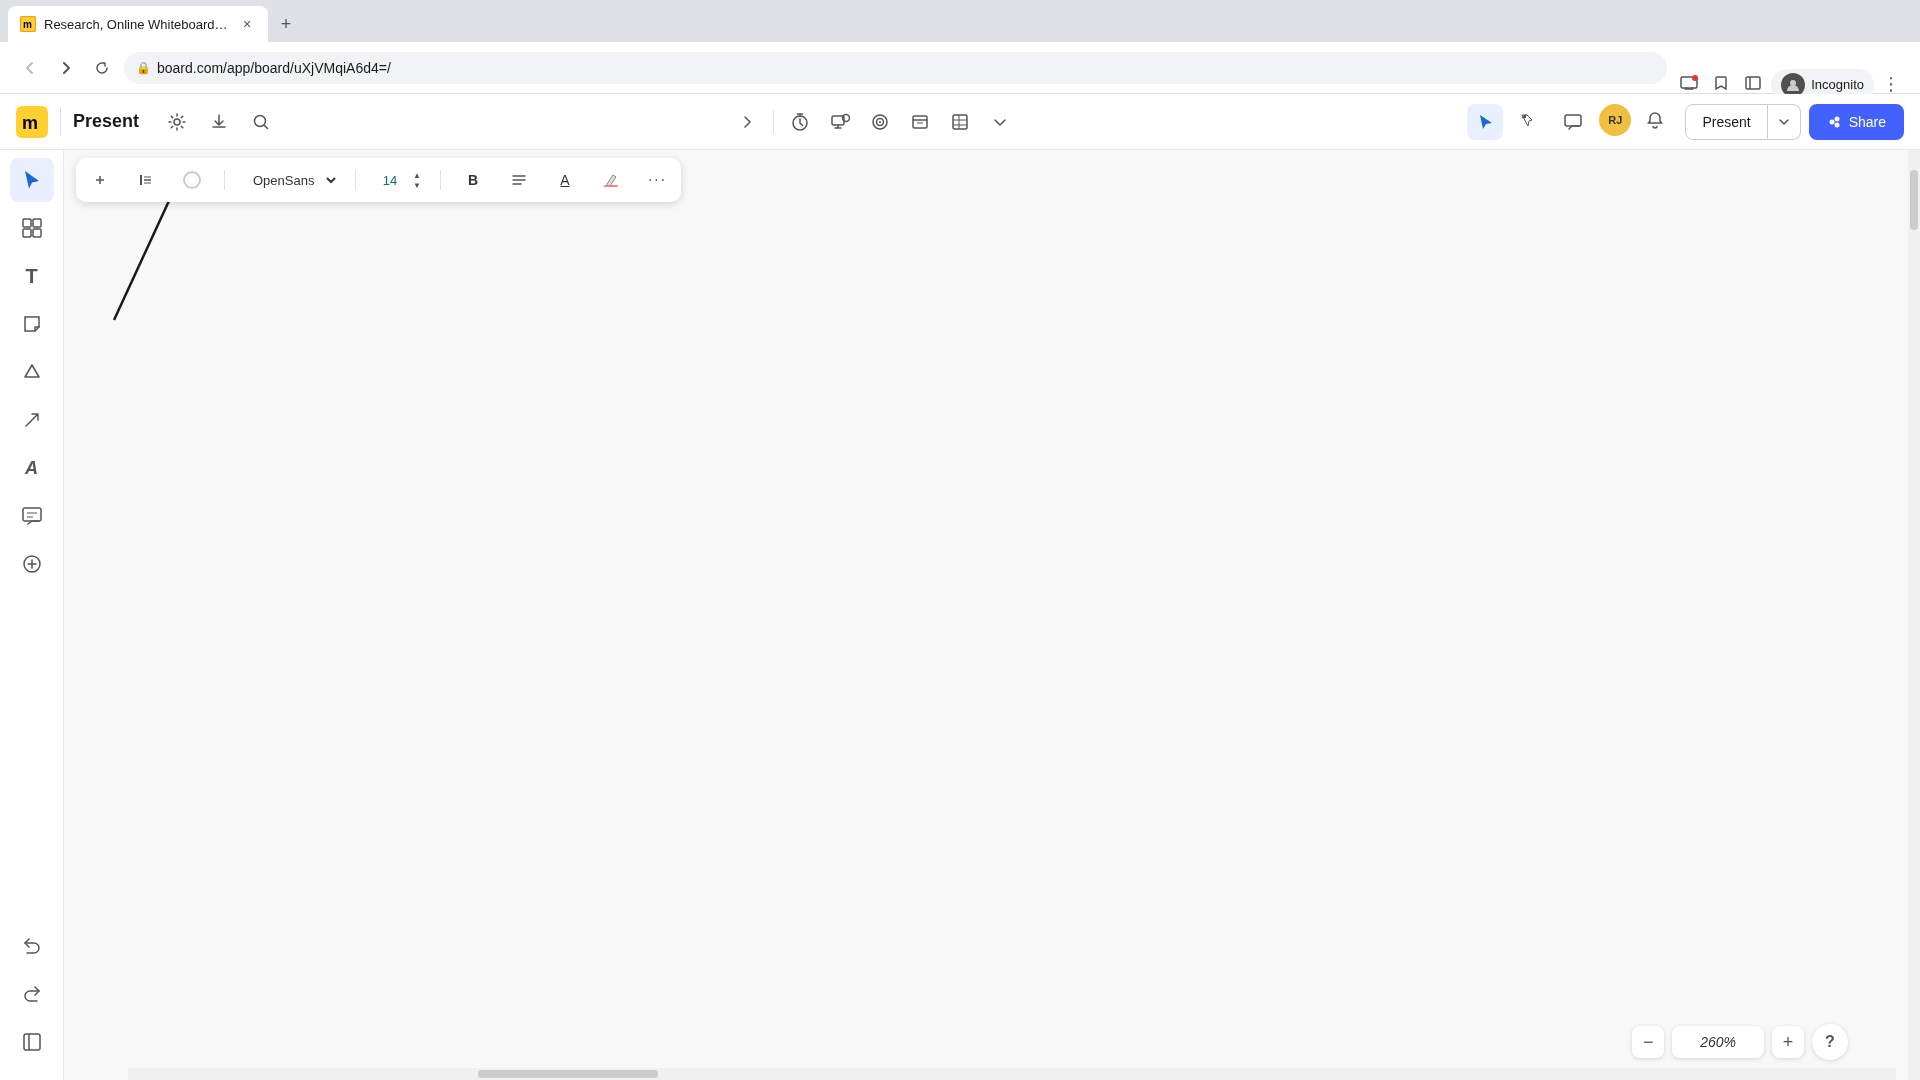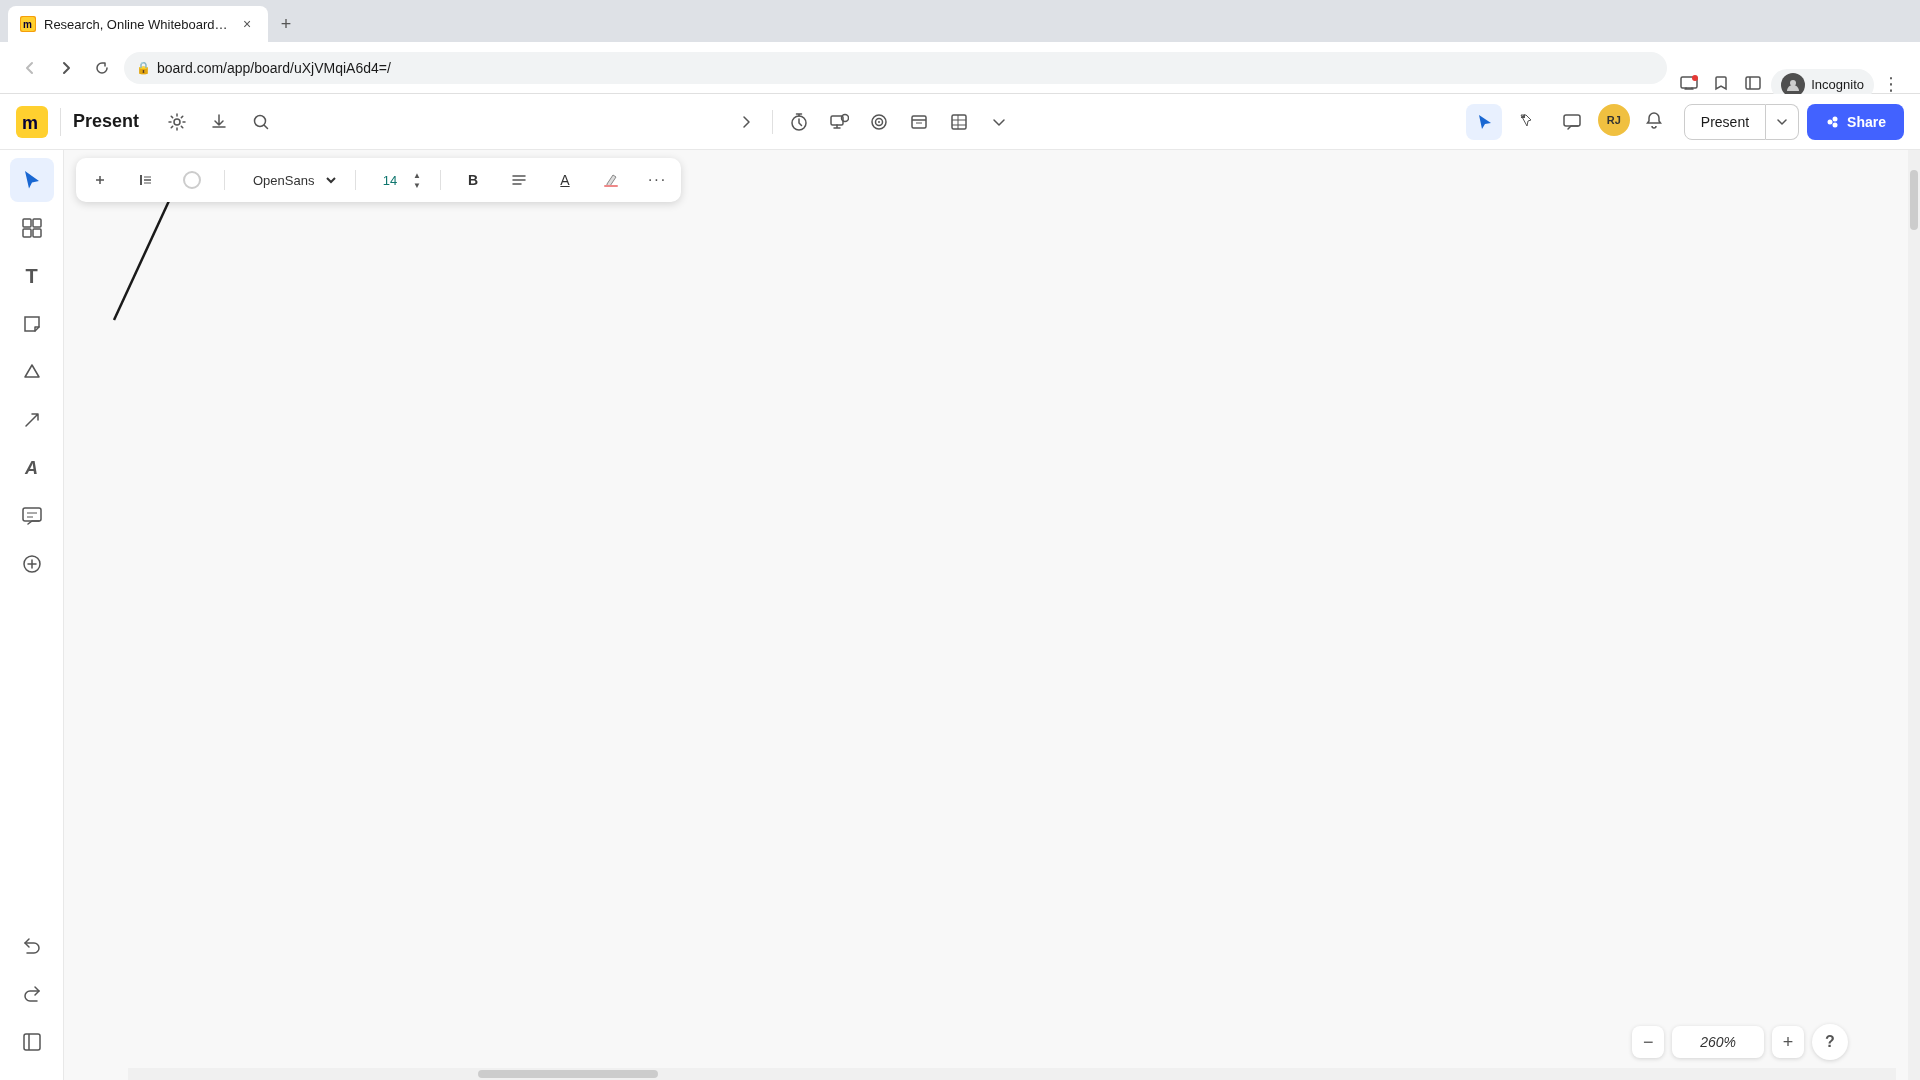--- a/index.html
+++ b/index.html
@@ -39,21 +39,21 @@
     .toolbar-icon-btn { width: 36px; height: 36px; display: flex; align-items: center; justify-content: center; border-radius: 8px; cursor: pointer; color: #333; font-size: 18px; }
     .toolbar-separator { width: 1px; height: 24px; background: #e0e0e0; margin: 0 4px; }
     .miro-topbar-right { display: flex; align-items: flex-start; gap: 8px; }
     .cursor-btn { width: 36px; height: 36px; background: #e8f0fe; border-radius: 8px; display: flex; align-items: center; justify-content: center; cursor: pointer; color: #1967d2; font-size: 18px; }
     .reaction-btn { width: 36px; height: 36px; display: flex; align-items: center; justify-content: center; border-radius: 8px; cursor: pointer; color: #333; font-size: 18px; }
     .comment-btn { width: 36px; height: 36px; display: flex; align-items: center; justify-content: center; border-radius: 8px; cursor: pointer; color: #333; font-size: 18px; }
     .user-avatar { width: 32px; height: 32px; border-radius: 50%; background: #f0c040; display: flex; align-items: center; justify-content: center; font-size: 11px; font-weight: 700; color: #333; cursor: pointer; border: 2px solid #f0c040; }
     .bell-btn { width: 32px; height: 32px; display: flex; align-items: center; justify-content: center; border-radius: 50%; cursor: pointer; color: #555; font-size: 16px; }
     .present-btn { height: 36px; padding: 0 16px; background: #ffffff; border: 1px solid #ccc; border-radius: 8px 0 0 8px; display: flex; align-items: center; font-size: 14px; font-weight: 500; color: #1a1a1a; cursor: pointer; margin-left: 6px; }
     .present-dropdown { height: 36px; padding: 0 10px; background: #ffffff; border: 1px solid #ccc; border-left: none; border-radius: 0 8px 8px 0; display: flex; align-items: center; cursor: pointer; }
-    .share-btn { height: 36px; padding: 0 18px; background: #4262ff; border-radius: 8px; display: flex; align-items: center; gap: 6px; font-size: 14px; font-weight: 700; color: #ffffff; cursor: pointer; }
+    .share-btn { height: 36px; padding: 0 18px; background: #4262ff; border-radius: 8px; display: flex; align-items: center; gap: 6px; font-size: 14px; font-weight: 400; color: #ffffff; cursor: pointer; }
 
     
     .miro-content { flex: 1; display: flex; overflow: hidden; position: relative; }
 
     
     .miro-left-sidebar { width: 64px; background: #ffffff; border-right: 1px solid #e8e8e8; display: flex; flex-direction: column; align-items: center; padding: 8px 0; gap: 4px; z-index: 5; }
     .sidebar-tool { width: 44px; height: 44px; display: flex; align-items: center; justify-content: center; border-radius: 8px; cursor: pointer; color: #333; font-size: 20px; }
     .sidebar-tool.active { background: #e8f0fe; color: #1967d2; }
     .sidebar-spacer { flex: 1; }
     .sidebar-bottom { display: flex; flex-direction: column; align-items: center; gap: 4px; padding-bottom: 8px; }

